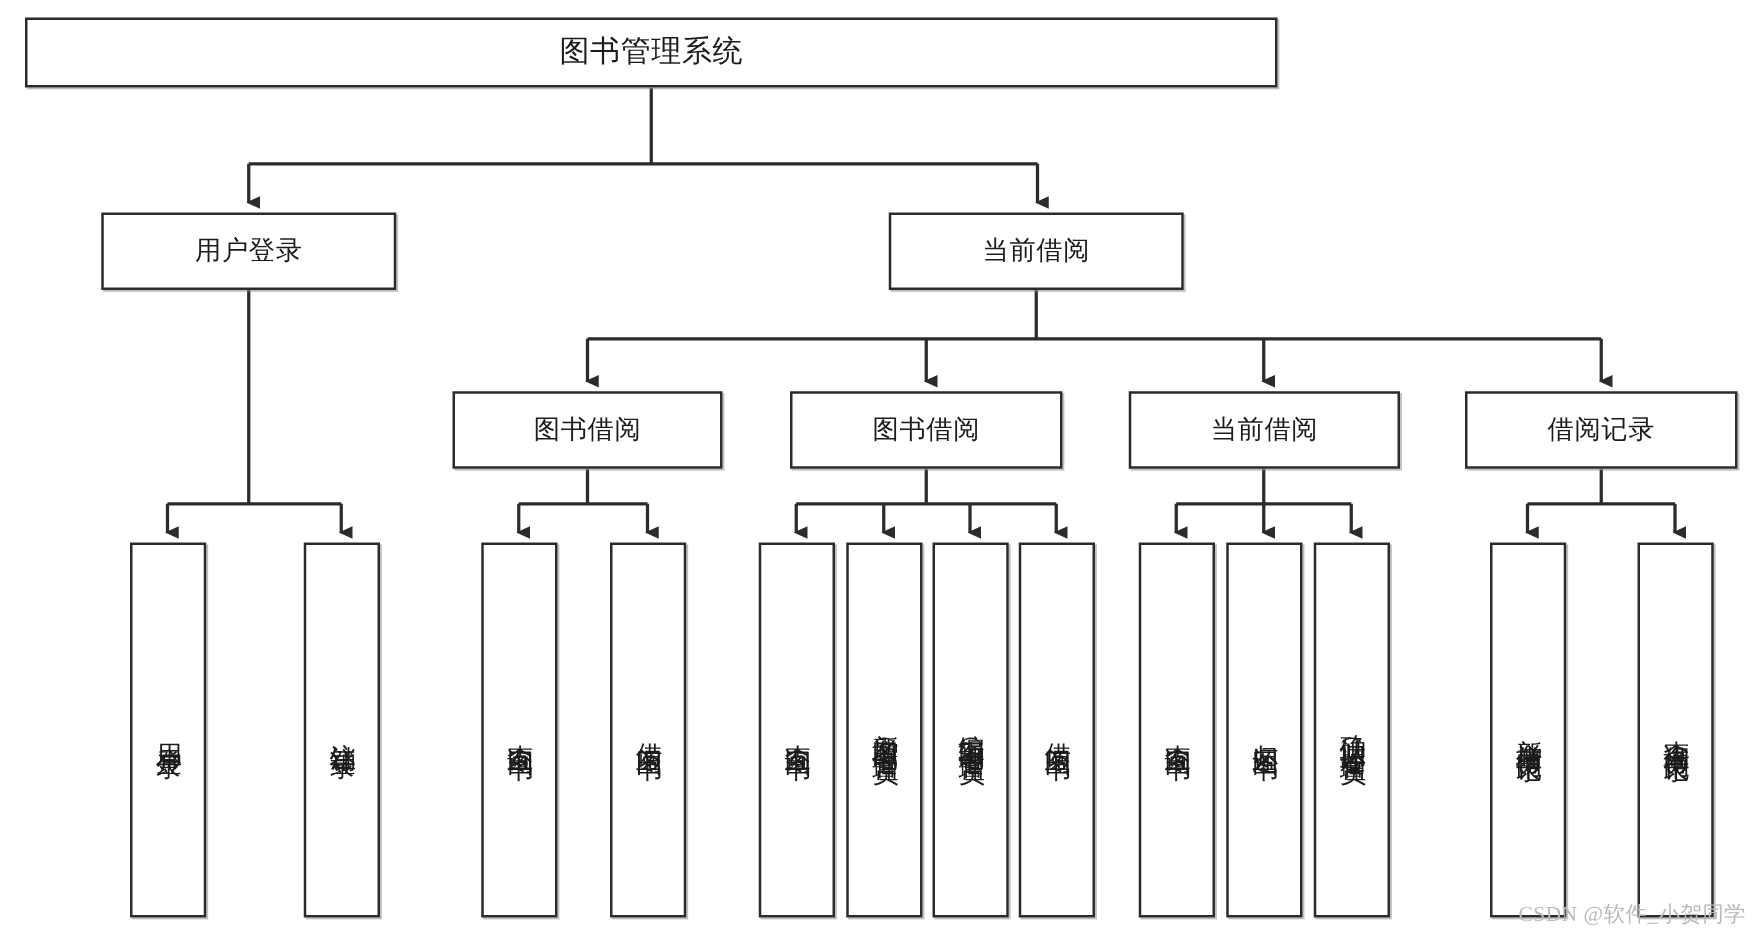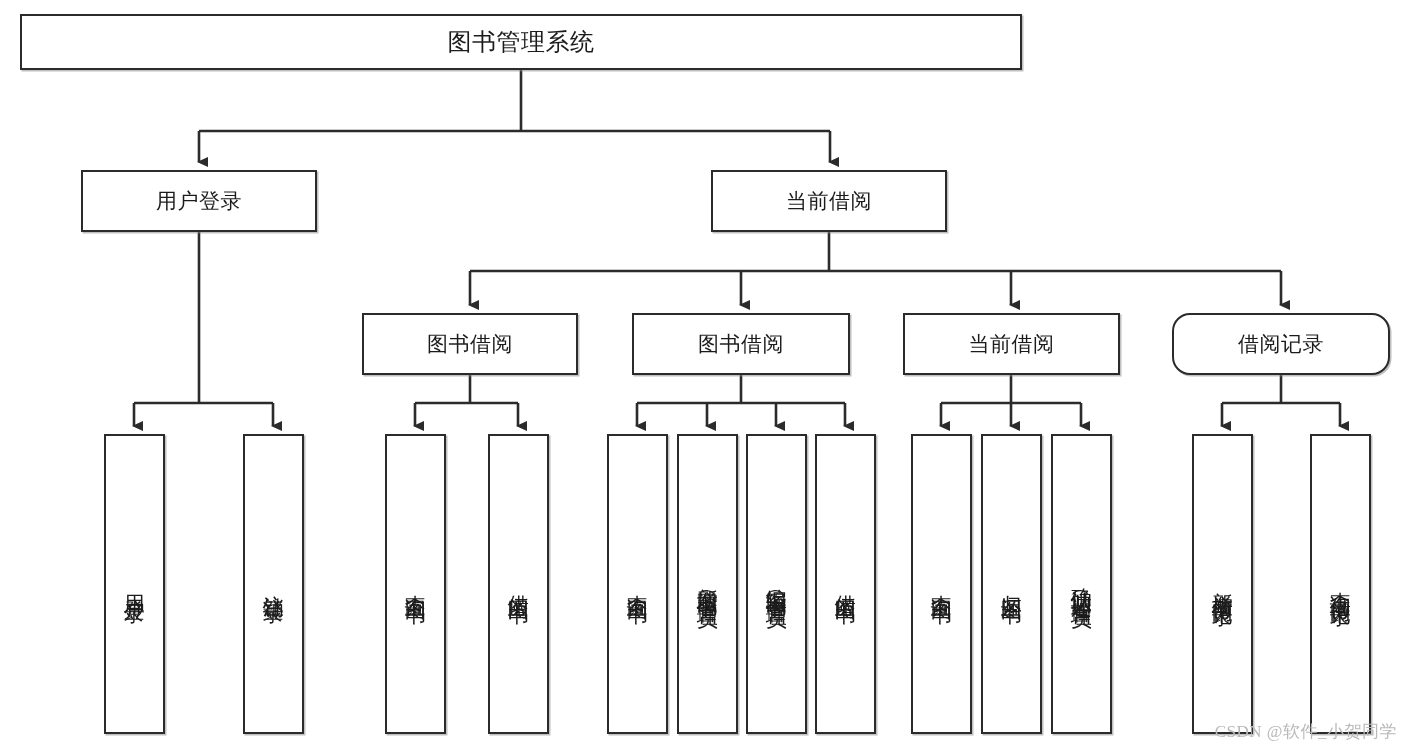--- a/index.html
+++ b/index.html
@@ -149,21 +149,21 @@
   </div>
 
   <div class="node" style="left:903px; top:313px; width:217px; height:62px;">
     <span class="label">当前借阅</span>
   </div>
 
   <div class="node" style="left:632px; top:313px; width:218px; height:62px;">
     <span class="label">图书借阅</span>
   </div>
 
-  <div class="node" style="left:1172px; top:313px; width:218px; height:62px;border-radius:18px;">
+  <div class="node" style="left:1172px; top:313px; width:218px; height:62px;">
     <span class="label">借阅记录</span>
   </div>
 
   <div class="node leaf" style="left:104px; top:434px; width:61px; height:300px;">
     <span class="label">用户登录</span>
   </div>
   <div class="node leaf" style="left:243px; top:434px; width:61px; height:300px;">
     <span class="label">注销登录</span>
   </div>
 

